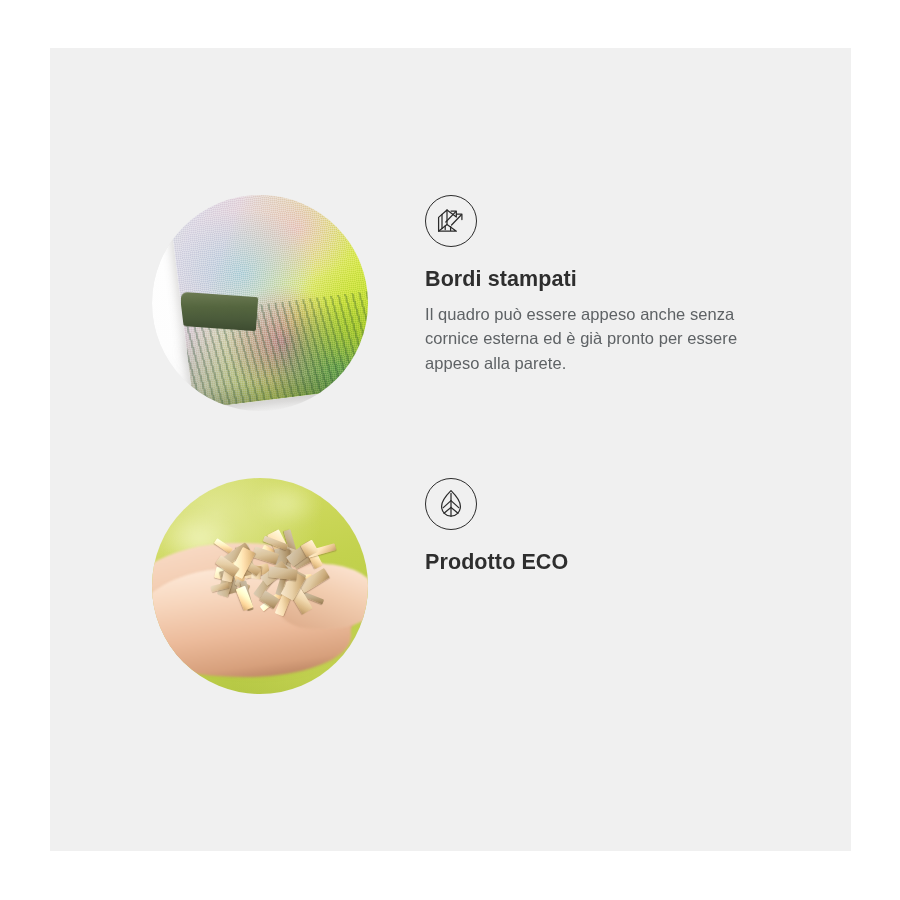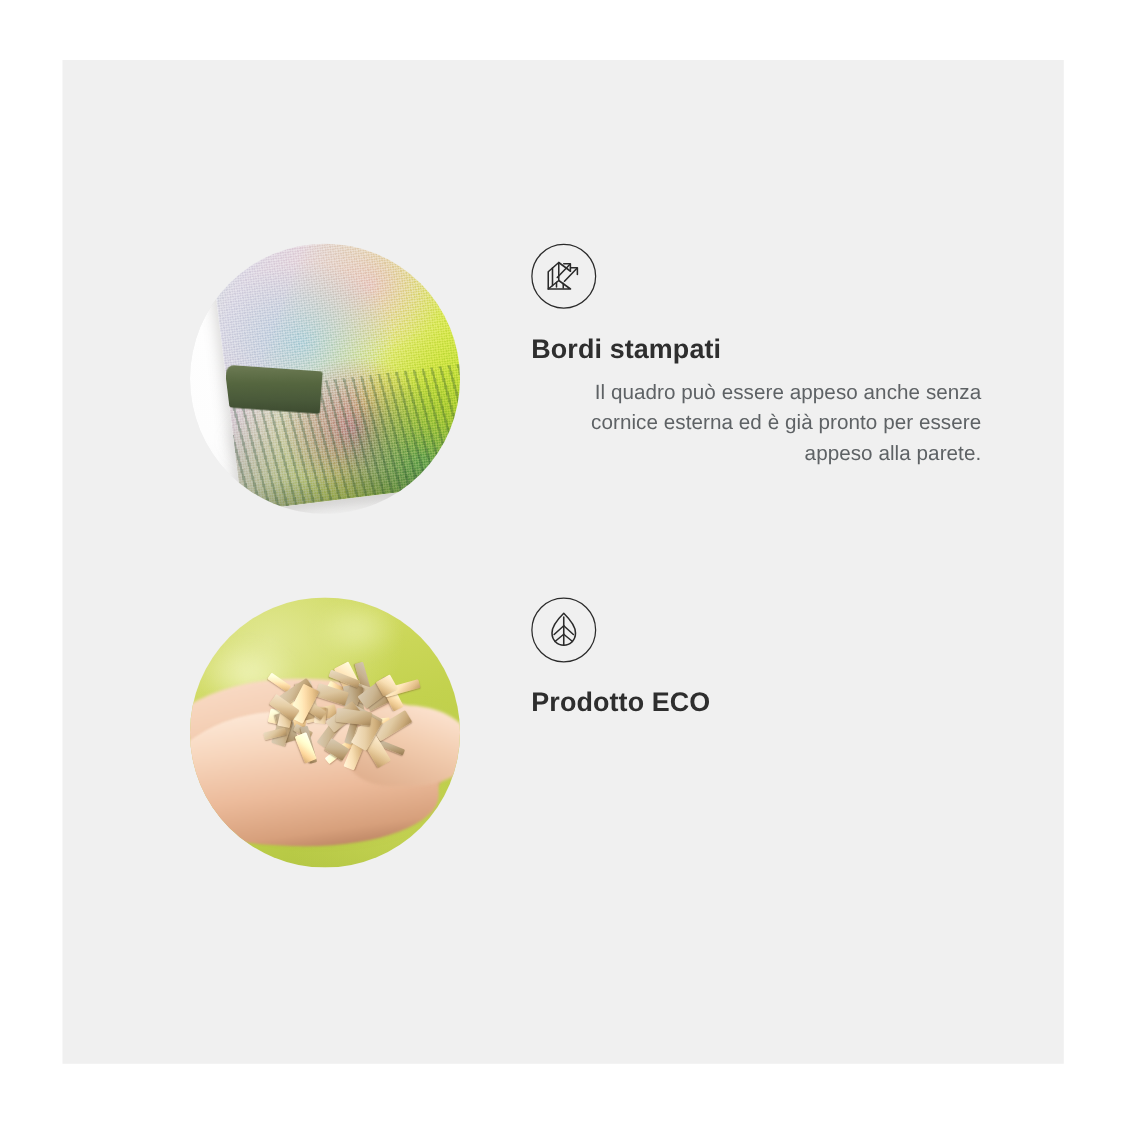--- a/index.html
+++ b/index.html
@@ -224,21 +224,20 @@
     margin-bottom: 9px;
     line-height: 1.2;
   }
 
   .feature-desc {
     font-size: 16.5px;
     line-height: 24.5px;
     color: #5e6265;
     letter-spacing: 0.05px;
     max-width: 360px;
-    text-align: right;
   }
 </style>
 </head>
 <body>
 
 <div id="page">
 
   <div id="panel">
 
     <section class="feature" id="feature-edges">

